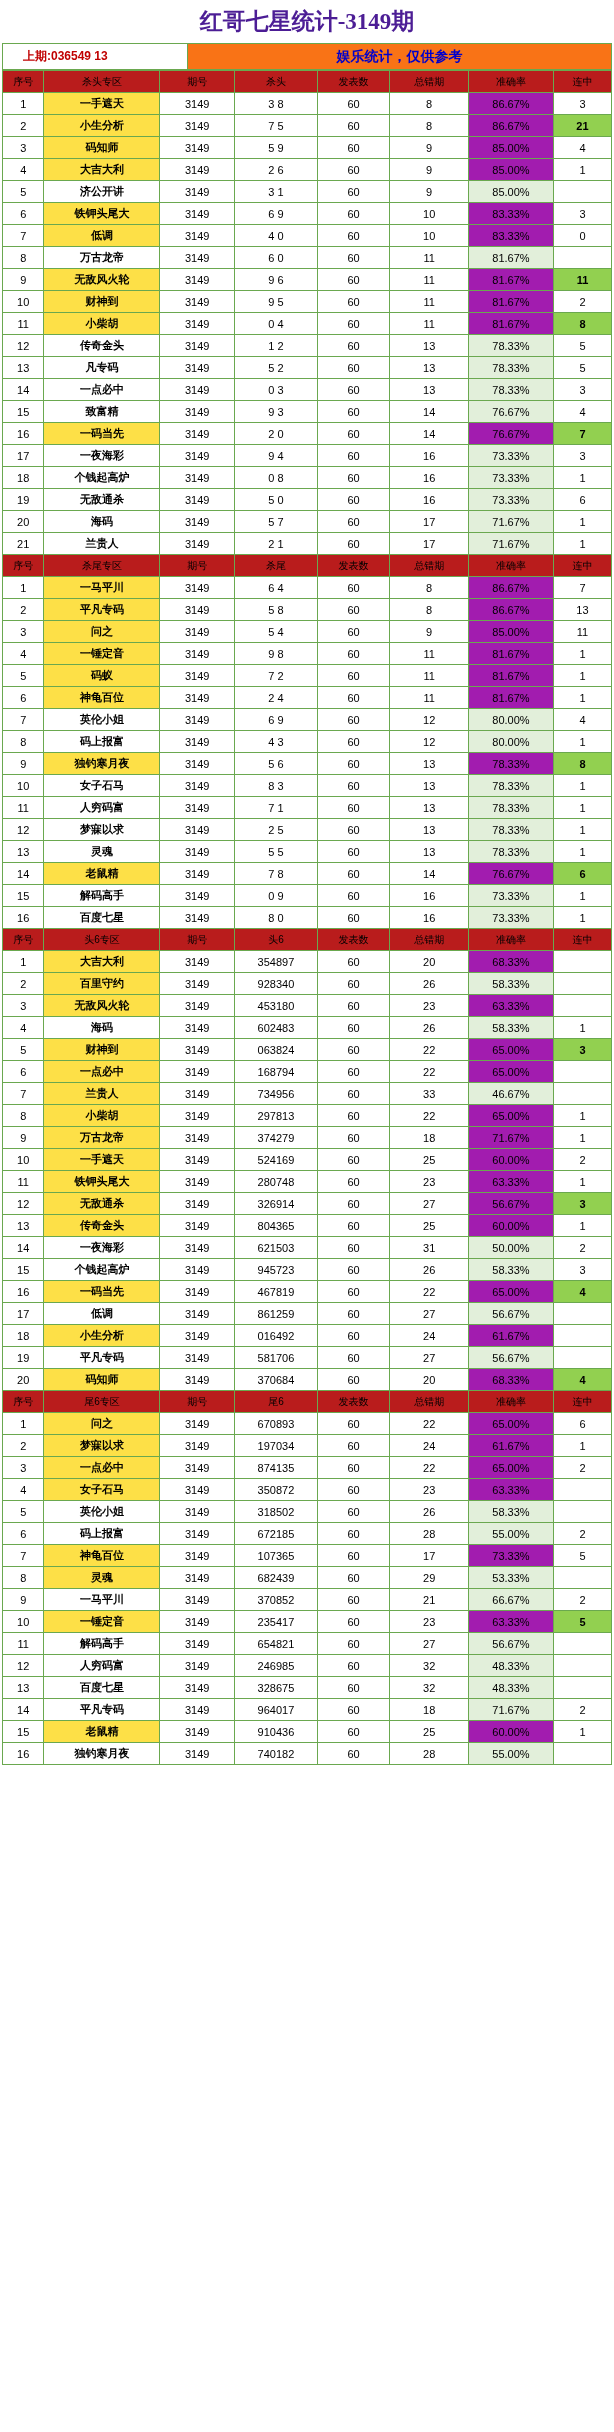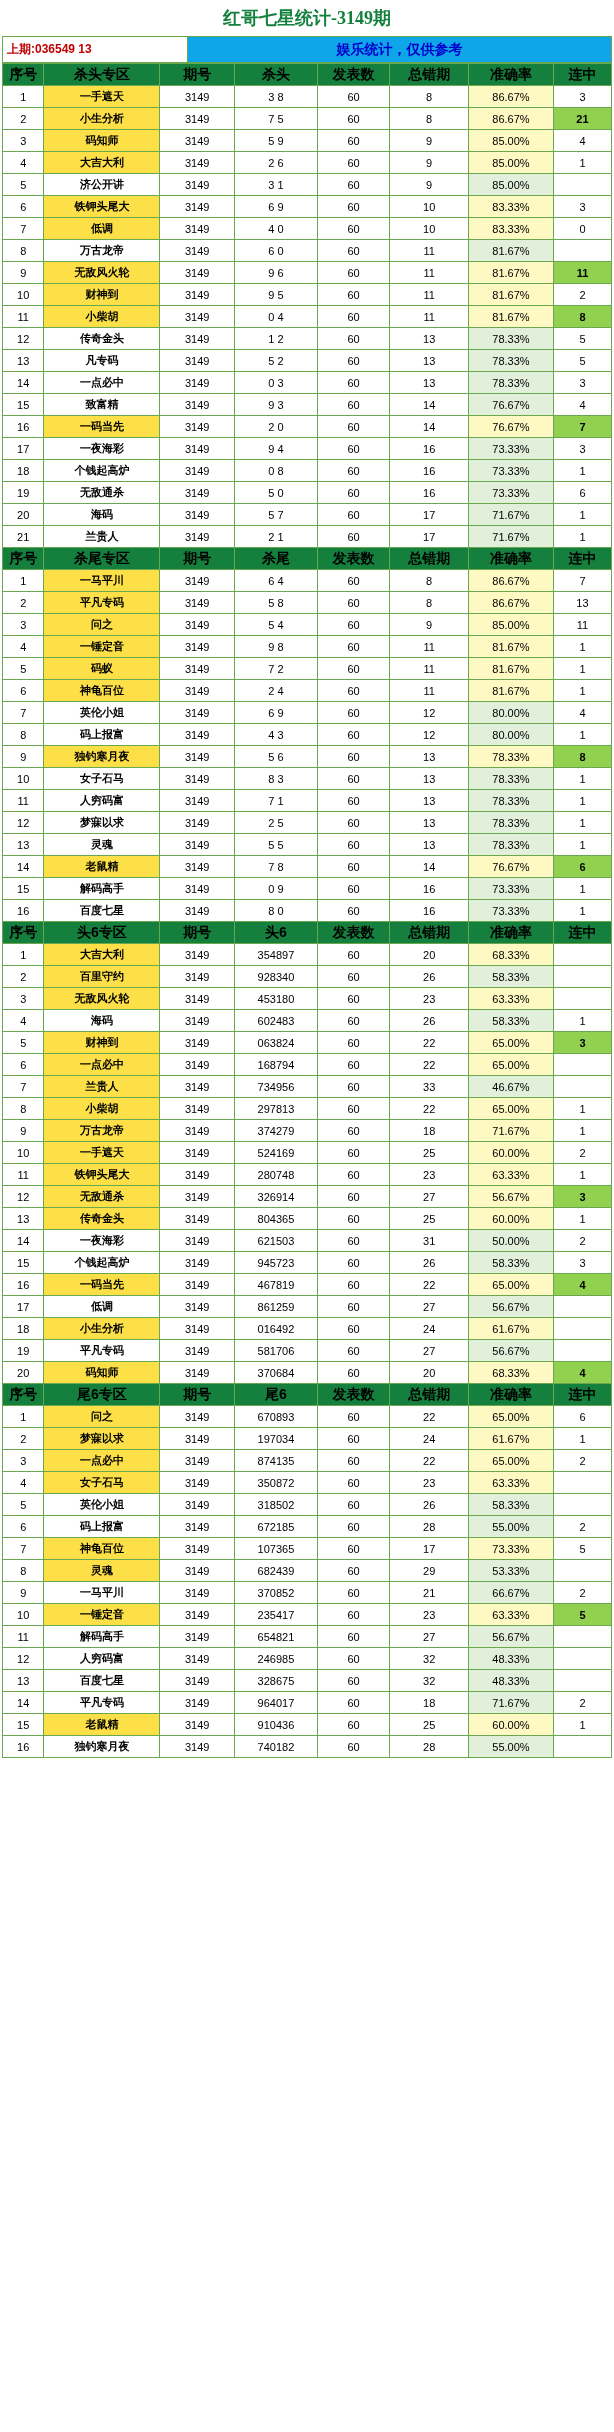--- a/index.html
+++ b/index.html
@@ -8,53 +8,53 @@
     width: 614px;
     background: #ffffff;
     font-family: "Liberation Sans", sans-serif;
     font-size: 11px;
     color: #000;
   }
   .page { width: 614px; padding: 0 2px; }
 
   .title-bar {
     text-align: center;
-    font-size: 18px;
+    font-size: 23px;
     font-weight: bold;
-    color: #15803d;
+    color: #4c1d95;
     padding: 6px 0 6px 0;
     font-family: "Liberation Serif", serif;
   }
 
   table { border-collapse: collapse; width: 610px; table-layout: fixed; }
   td, th { border: 1px solid #6aa84f; padding: 1px 2px; text-align: center; vertical-align: middle; height: 22px; font-size: 11px; }
 
   .topbar td { border: 1px solid #6aa84f; height: 26px; }
-  .topbar .left { width: 185px; text-align: left; padding-left: 4px; color: #c00000; font-weight: bold; font-size: 12px; background:#ffffff;}
-  .topbar .right { text-align: center; color: #0000cc; font-weight: bold; font-size: 14px; background:#0ea5e9; }
+  .topbar .left { width: 185px; text-align: left; padding-left: 20px; color: #c00000; font-weight: bold; font-size: 12px; background:#ffffff;}
+  .topbar .right { text-align: center; color: #0000cc; font-weight: bold; font-size: 14px; background:#f97316; }
 
   thead th, tr.hdr td {
-    background: #15803d;
-    font-weight: bold;
+    background: #b91c1c;
+    font-weight: normal;
     color: #000;
-    font-size: 14px;
+    font-size: 10px;
   }
   .c-idx { width: 40px; }
   .c-name { width: 112px; text-align: center; }
   .c-qh { width: 72px; }
   .c-kill { width: 80px; }
   .c-pub { width: 70px; }
   .c-miss { width: 76px; }
   .c-rate { width: 82px; }
   .c-lz { width: 56px; }
 
   td.name { font-weight: bold; }
   .hl { background: #fde047; }
   .rate { background: #e2efda; }
-  .rate.hi { background: #fef9c3; }
+  .rate.hi { background: #a21caf; }
   .lz.hi { background: #92d050; font-weight: bold; }
 </style>
 </head>
 <body>
 
 <div class="page">
 
   <div class="title-bar">红哥七星统计-3149期</div>
 
   <table>

